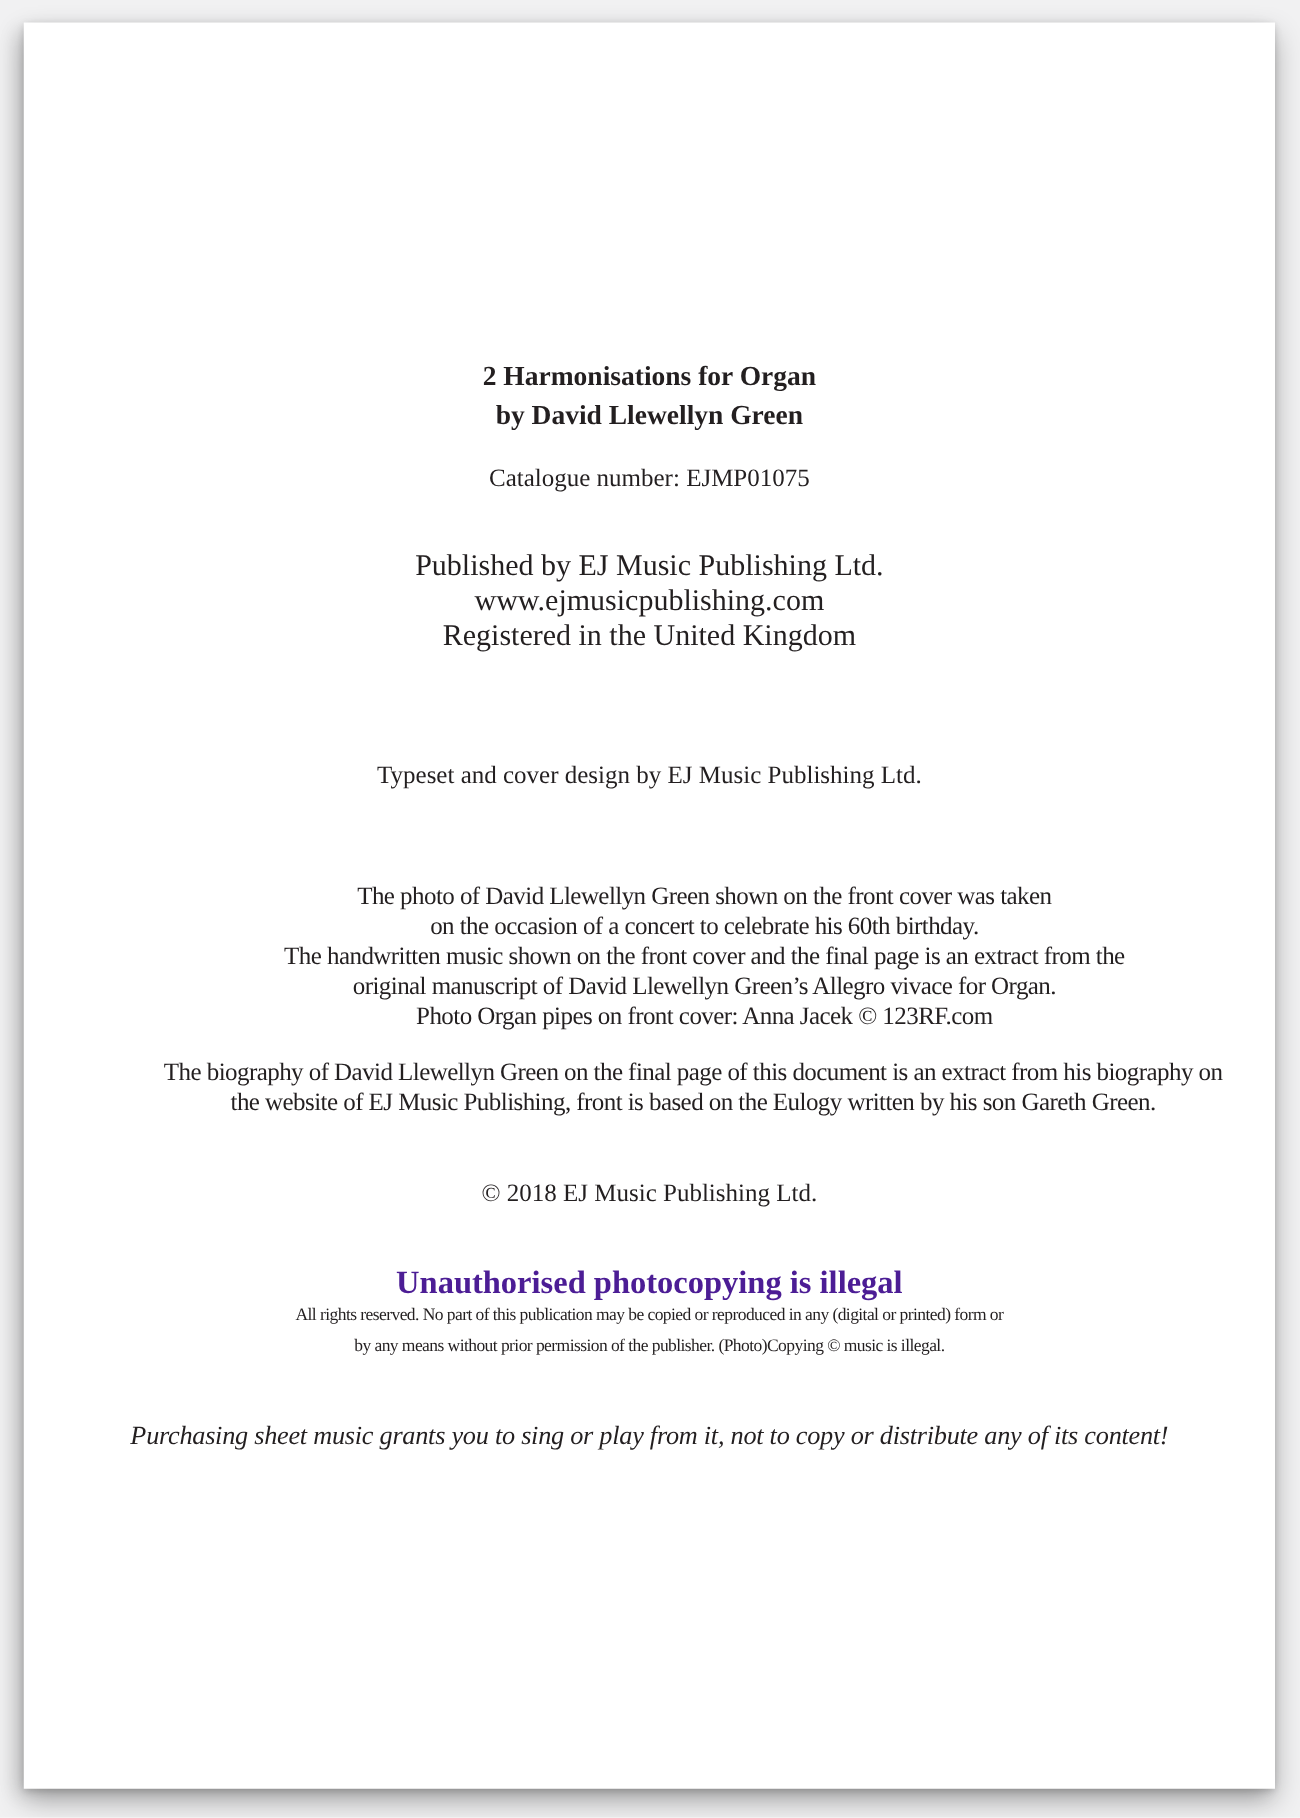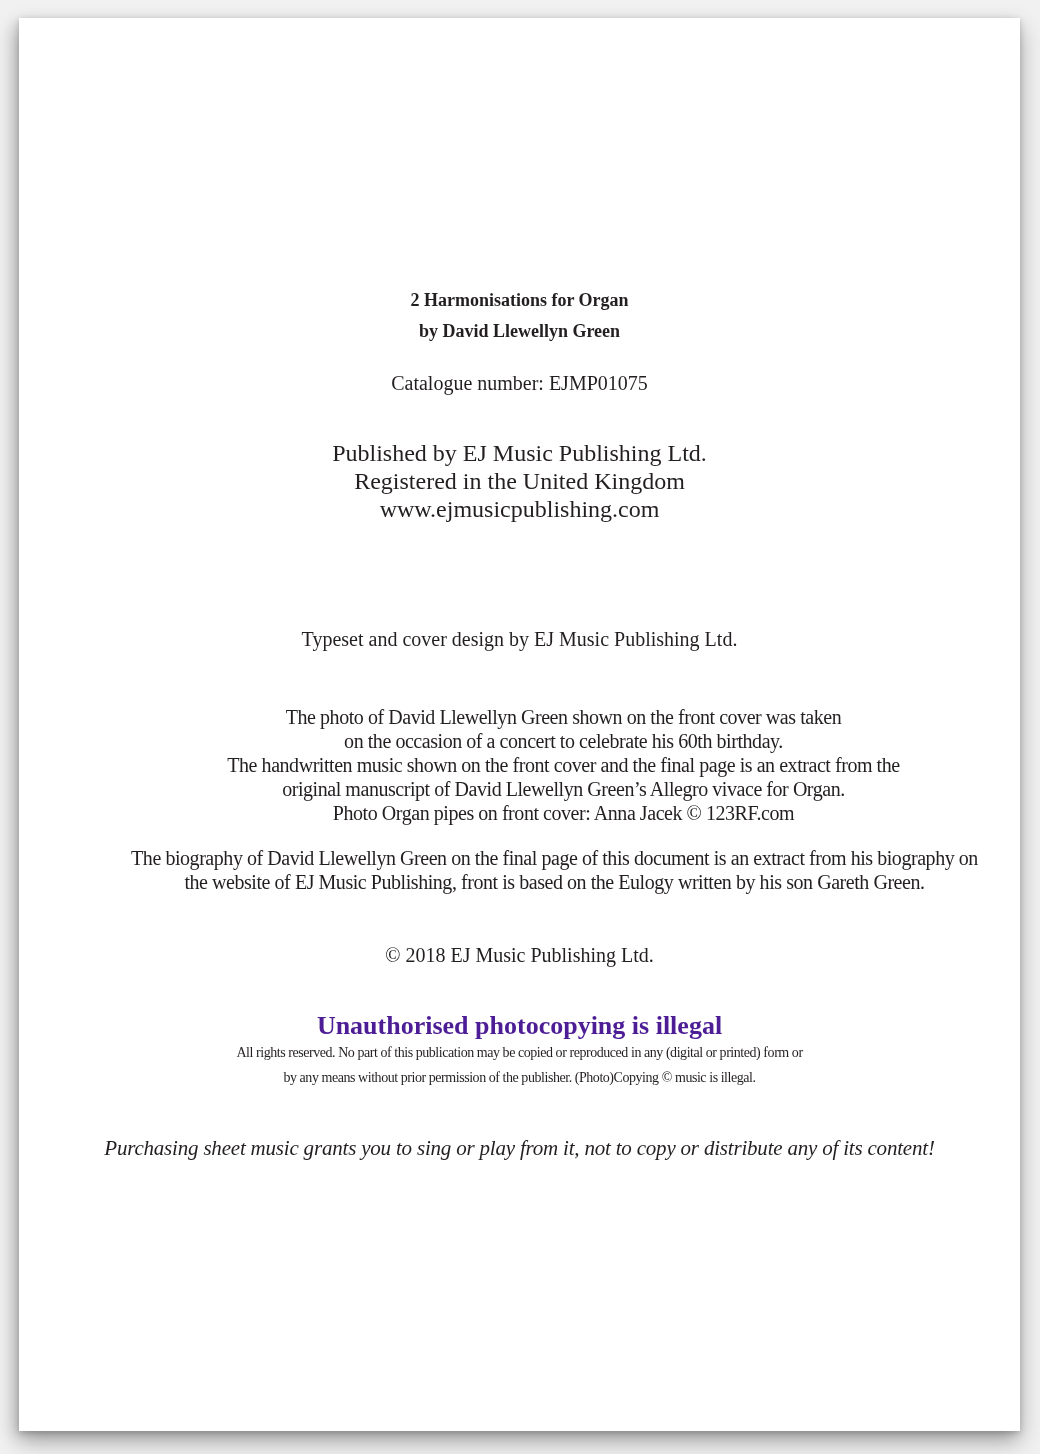--- a/index.html
+++ b/index.html
@@ -23,36 +23,36 @@
     width: 1001px;
     height: 1413px;
     background: #ffffff;
     box-shadow: 0 10px 22px rgba(0,0,0,0.30), 0 2px 6px rgba(0,0,0,0.18), -6px 6px 14px rgba(0,0,0,0.10);
     color: #231f20;
     text-align: center;
   }
   .block { position: absolute; left: 0; width: 100%; }
   .title {
     top: 267px;
-    font-size: 18px;
+    font-size: 22px;
     font-weight: bold;
     line-height: 31px;
   }
   .catalogue {
     top: 352px;
     font-size: 20px;
     line-height: 26px;
   }
   .publisher {
     top: 421px;
     font-size: 24px;
     line-height: 28px;
   }
   .typeset {
-    top: 608px;
+    top: 589px;
     font-size: 20px;
     line-height: 26px;
   }
   .credits {
     top: 687px;
     font-size: 20px;
     line-height: 24px;
     letter-spacing: -0.45px;
     padding-left: 44px;
   }
@@ -97,22 +97,22 @@
 
     <div class="block title">
       <div>2 Harmonisations for Organ</div>
       <div>by David Llewellyn Green</div>
     </div>
 
     <div class="block catalogue">Catalogue number: EJMP01075</div>
 
     <div class="block publisher">
       <div>Published by EJ Music Publishing Ltd.</div>
+      <div>www.ejmusicpublishing.com</div>
       <div>Registered in the United Kingdom</div>
-      <div>www.ejmusicpublishing.com</div>
     </div>
 
     <div class="block typeset">Typeset and cover design by EJ Music Publishing Ltd.</div>
 
     <div class="block credits">
       <div>The photo of David Llewellyn Green shown on the front cover was taken</div>
       <div>on the occasion of a concert to celebrate his 60th birthday.</div>
       <div>The handwritten music shown on the front cover and the final page is an extract from the</div>
       <div>original manuscript of David Llewellyn Green’s Allegro vivace for Organ.</div>
       <div>Photo Organ pipes on front cover: Anna Jacek © 123RF.com</div>

